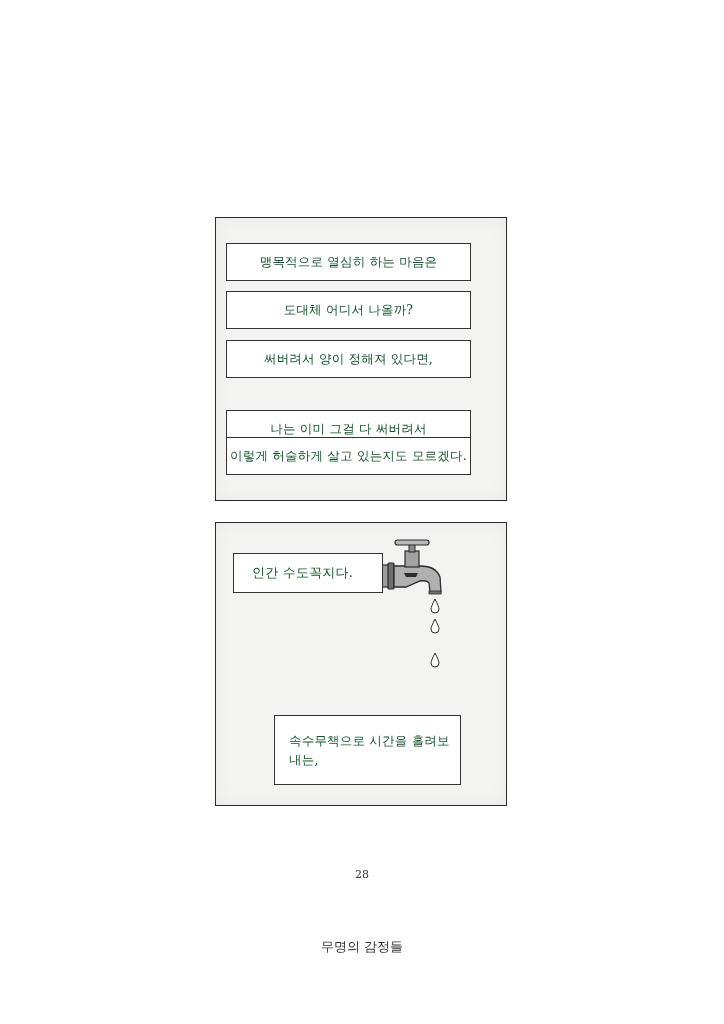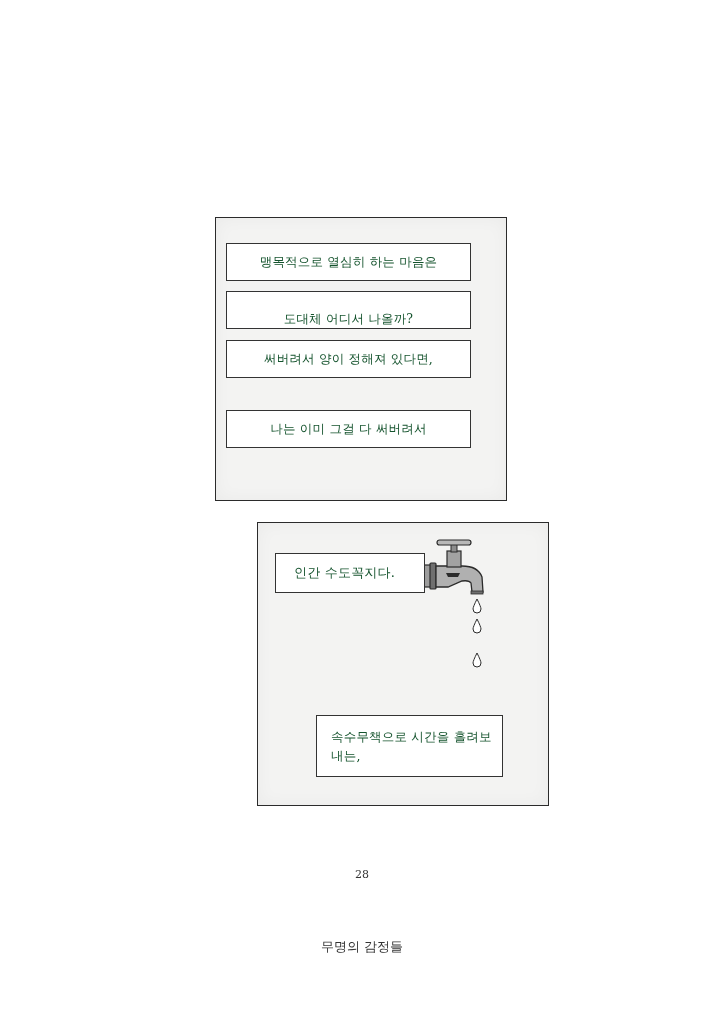--- a/index.html
+++ b/index.html
@@ -6,31 +6,31 @@
     body {
       width: 724px; height: 1024px; background: #ffffff; position: relative; overflow: hidden;
       font-family: "DejaVu Serif", "Liberation Serif", serif; color: #222;
     }
     .panel {
       position: absolute; left: 215px; width: 292px;
       background: #f3f3f2; border: 1.6px solid #2b2b2b; box-sizing: border-box;
       box-shadow: inset 0 0 18px rgba(0,0,0,0.04);
     }
     #panel-1 { top: 217px; height: 284px; }
-    #panel-2 { top: 522px; height: 284px; margin-left: 42px; }
+    #panel-2 { top: 522px; height: 284px; }
     .caption {
       position: absolute; background: #ffffff; border: 1.5px solid #333; box-sizing: border-box;
       display: flex; align-items: center; justify-content: center;
       font-size: 12.5px; letter-spacing: 0.2px; color: #14532d;
     }
     .cap-row { left: 10px; width: 245px; height: 38px; }
-    #cap-0 { top: 25px; } #cap-1 { top: 73px; align-items: flex-end; } #cap-2 { top: 122px; }
+    #cap-0 { top: 25px; } #cap-1 { top: 73px; } #cap-2 { top: 122px; }
     #cap-3 { top: 171px; margin-top: 21px; } #cap-4 { top: 219px; }
     #cap-faucet { left: 17px; top: 30px; width: 150px; height: 40px; justify-content: flex-start; padding-left: 18px; font-size: 13px; }
-    #cap-bottom { left: 58px; top: 192px; width: 187px; height: 62px; justify-content: flex-start; padding-left: 14px; font-size: 12.5px; line-height: 19px; }
+    #cap-bottom { left: 58px; top: 192px; width: 187px; height: 70px; justify-content: flex-start; padding-left: 14px; font-size: 12.5px; line-height: 19px; }
     #cap-bottom .lines { display: flex; flex-direction: column; }
     .faucet { position: absolute; left: 162px; top: 12px; width: 80px; height: 135px; }
     .footer { position: absolute; left: 0; width: 724px; text-align: center; color: #333; }
     #page-number { top: 868px; font-size: 11px; }
     #book-title { top: 938px; font-size: 13px; }
   </style>
 </head>
 <body>
 
 <div class="panel" id="panel-1">
@@ -38,20 +38,23 @@
       <span>맹목적으로 열심히 하는 마음은</span>
     </div>
   <div class="caption cap-row" id="cap-1">
       <span>도대체 어디서 나올까?</span>
     </div>
   <div class="caption cap-row" id="cap-2">
       <span>써버려서 양이 정해져 있다면,</span>
     </div>
   <div class="caption cap-row" id="cap-3">
       <span>나는 이미 그걸 다 써버려서</span>
+    </div>
+  <div class="caption cap-row" id="cap-4">
+      <span>이렇게 허술하게 살고 있는지도 모르겠다.</span>
     </div>
 </div>
 
 <div class="panel" id="panel-2">
   <svg class="faucet" viewBox="0 0 80 135">
     <rect x="0" y="30" width="14" height="22" fill="#9d9d9d" stroke="#2b2b2b" stroke-width="1.2"></rect>
     <rect x="10" y="28" width="6" height="26" rx="1" fill="#6f6f6f" stroke="#2b2b2b" stroke-width="1.2"></rect>
     <path d="M16 31 H42 Q58 31 62 42 L63 57 H52 L51 48 Q49 45 42 46 L28 52 H16 Z" fill="#b0b0b0" stroke="#2b2b2b" stroke-width="1.3"></path>
     <rect x="27" y="16" width="14" height="16" fill="#a2a2a2" stroke="#2b2b2b" stroke-width="1.2"></rect>
     <rect x="31" y="8" width="6" height="9" fill="#8c8c8c" stroke="#2b2b2b" stroke-width="1"></rect>

